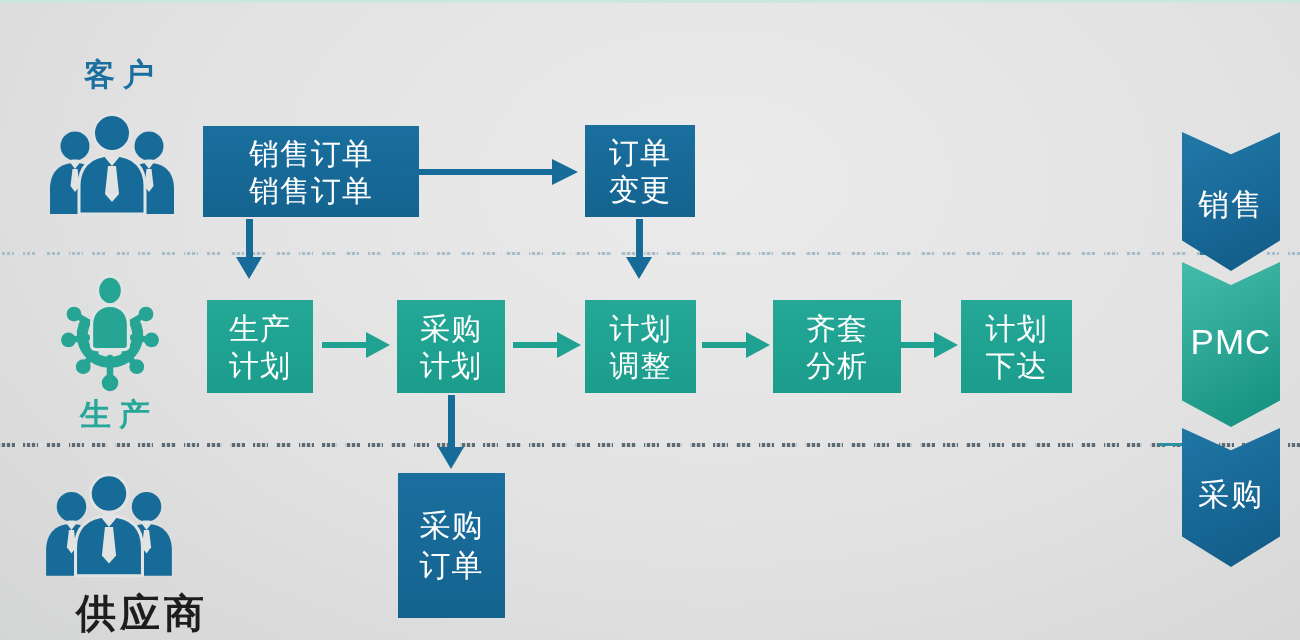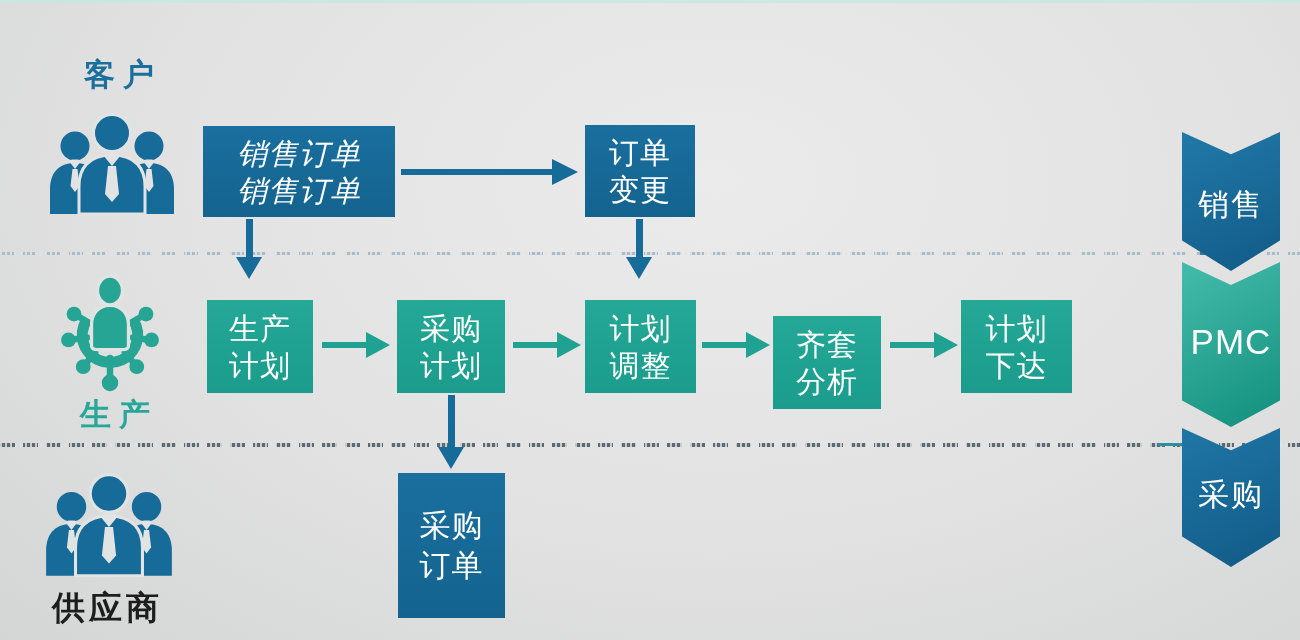--- a/index.html
+++ b/index.html
@@ -102,21 +102,21 @@
         <circle cx="70" cy="27" r="18.5"></circle>
         <path d="M70,49 C46,49 37,63 37,80 L37,108 L103,108 L103,80 C103,63 94,49 70,49 Z"></path>
       </g>
       <g fill="#e2e3e3">
         <path d="M61,49 L70,60 L79,49 L74,47 L66,47 Z"></path>
         <path d="M66,60 L74,60 L77,88 L70,96 L63,88 Z"></path>
       </g>
     </svg>
   </div>
 
-  <div class="box blue" style="left:203px;top:126px;width:192px;height:91px;font-style:italic;">
+  <div class="box blue" style="left:203px;top:126px;width:216px;height:91px;">
     <span class="ln">销售订单</span>
     <span class="ln">销售订单</span>
   </div>
 
   <div class="box blue" style="left:585px;top:125px;width:110px;height:92px;">
     <span class="ln">订单</span>
     <span class="ln">变更</span>
   </div>
 
   <div>
@@ -168,21 +168,21 @@
     <span class="ln">计划</span>
   </div>
   <div class="box teal" style="left:397px;top:300px;width:108px;height:93px;">
     <span class="ln">采购</span>
     <span class="ln">计划</span>
   </div>
   <div class="box teal" style="left:585px;top:300px;width:111px;height:93px;">
     <span class="ln">计划</span>
     <span class="ln">调整</span>
   </div>
-  <div class="box teal" style="left:773px;top:316px;width:108px;height:93px;">
+  <div class="box teal" style="left:773px;top:300px;width:128px;height:93px;">
     <span class="ln">齐套</span>
     <span class="ln">分析</span>
   </div>
   <div class="box teal" style="left:961px;top:300px;width:111px;height:93px;">
     <span class="ln">计划</span>
     <span class="ln">下达</span>
   </div>
 
   <div>
     <div class="hline teal" style="left:322px;top:342px;width:46px;"></div>
@@ -223,21 +223,21 @@
       <g fill="currentColor" stroke="#e2e3e3" stroke-width="3">
         <circle cx="70" cy="27" r="18.5"></circle>
         <path d="M70,49 C46,49 37,63 37,80 L37,108 L103,108 L103,80 C103,63 94,49 70,49 Z"></path>
       </g>
       <g fill="#e2e3e3">
         <path d="M61,49 L70,60 L79,49 L74,47 L66,47 Z"></path>
         <path d="M66,60 L74,60 L77,88 L70,96 L63,88 Z"></path>
       </g>
     </svg>
   </div>
-  <div class="actor-label" style="left:52px;top:586px;font-size:33px;letter-spacing:4px;color:var(--label-dark);">供应商</div>
+  <div class="actor-label" style="left:76px;top:586px;font-size:40px;letter-spacing:4px;color:var(--label-dark);">供应商</div>
 
   <div class="box blue" style="left:398px;top:473px;width:107px;height:145px;">
     <span class="ln" style="font-size:31px;line-height:40px;">采购</span>
     <span class="ln" style="font-size:31px;line-height:40px;">订单</span>
   </div>
 
   <div class="chev pmc">
     <span class="chev-label">PMC</span>
   </div>
   <div class="chev sales">

